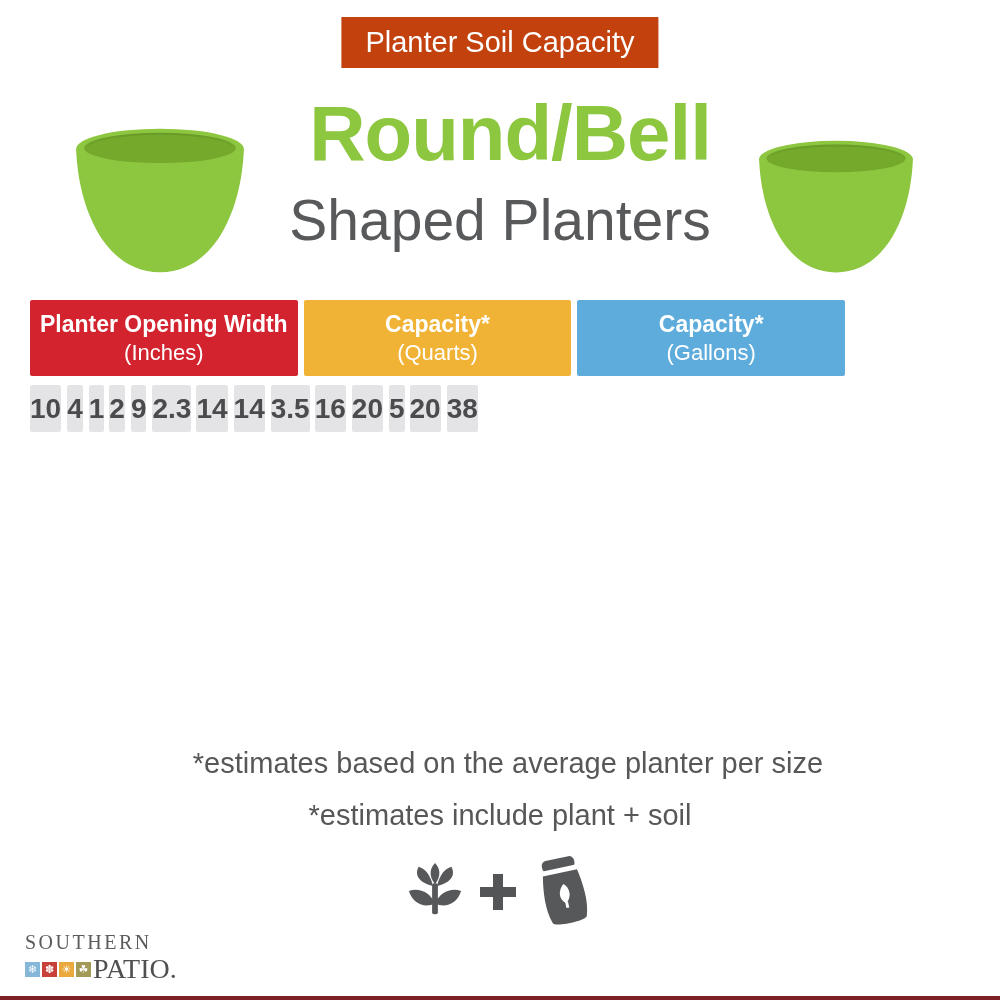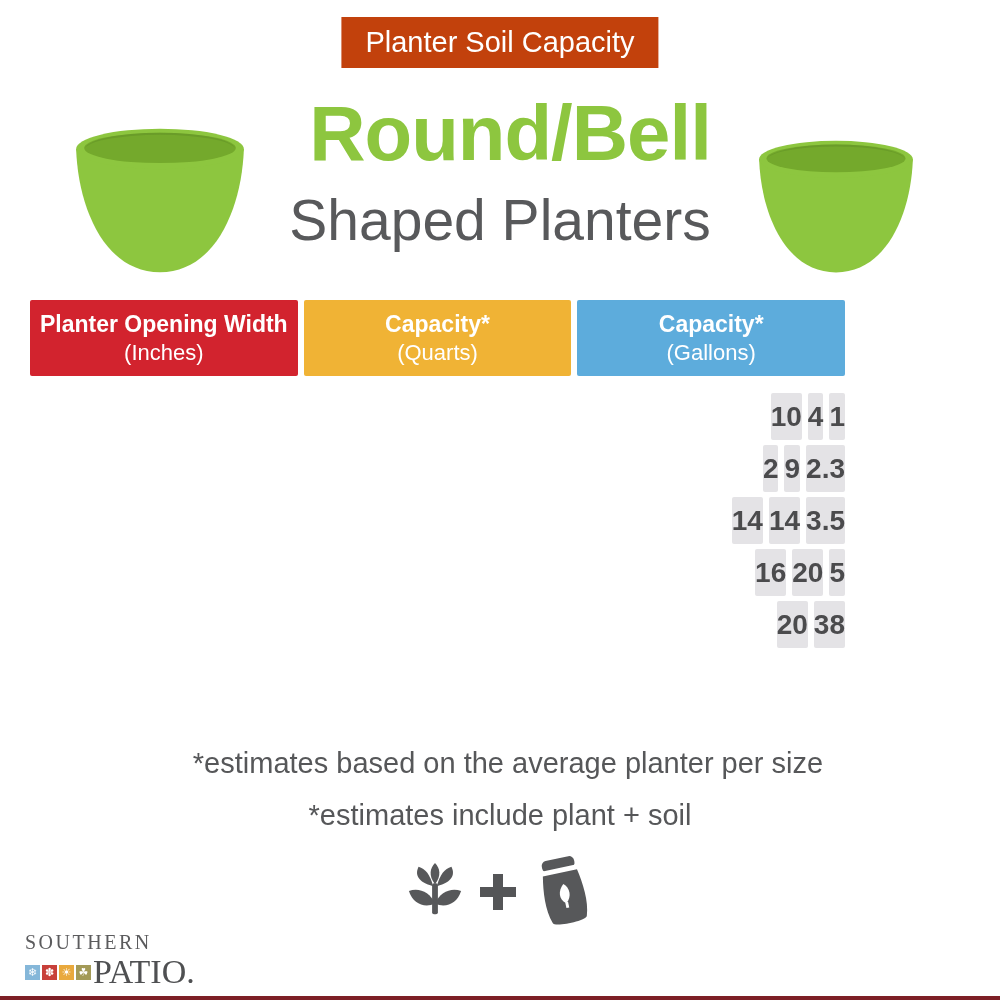--- a/index.html
+++ b/index.html
@@ -25,21 +25,21 @@
   .pot-right{left:748px;top:130px;}
 
   .cap-table{position:absolute;left:30px;top:300px;width:815px;}
   .thead{display:flex;gap:6px;}
   .th{
     flex:1;height:76px;color:#ffffff;text-align:center;
     display:flex;flex-direction:column;justify-content:center;border-radius:2px;
   }
   .th .l1{font-weight:bold;font-size:23px;line-height:1.25;}
   .th .l2{font-size:22px;line-height:1.25;}
-  .tbody{margin-top:17px;display:flex;flex-direction:column;gap:5px;align-items:flex-end;}
+  .tbody{margin-top:9px;display:flex;flex-direction:row;gap:5px;align-items:flex-end;}
   .tr{display:flex;gap:6px;}
   .td{
     flex:1;height:47px;background:#e4e3e6;border-radius:2px;
     display:flex;align-items:center;justify-content:center;
     font-weight:bold;font-size:28px;color:#4b4b4d;
   }
   .footnote{
     position:absolute;left:0;width:100%;text-align:center;
     color:#565759;font-size:29px;line-height:1;
   }
@@ -57,21 +57,21 @@
     font-family:"Liberation Serif", serif;font-size:20px;line-height:1;
     letter-spacing:2.5px;color:#5b5b5d;
   }
   .logo-bottom{display:flex;align-items:center;margin-top:3px;}
   .logo-squares{display:flex;gap:2px;margin-right:2px;}
   .sq{
     width:15px;height:15px;color:#fff;font-size:11px;line-height:1;
     display:flex;align-items:center;justify-content:center;
   }
   .logo-patio{
-    font-family:"Liberation Serif", serif;font-size:34px;line-height:1;color:#4f5052;
+    font-family:"Liberation Serif", serif;font-size:28px;line-height:1;color:#4f5052;
   }
   .bottom-line{position:absolute;left:0;bottom:0;width:100%;height:4px;background:#7d2026;}
 </style>
 </head>
 <body>
 
 <div class="banner">Planter Soil Capacity</div>
 
 <div class="title-main">Round/Bell</div>
 <div class="title-sub">Shaped Planters</div>

